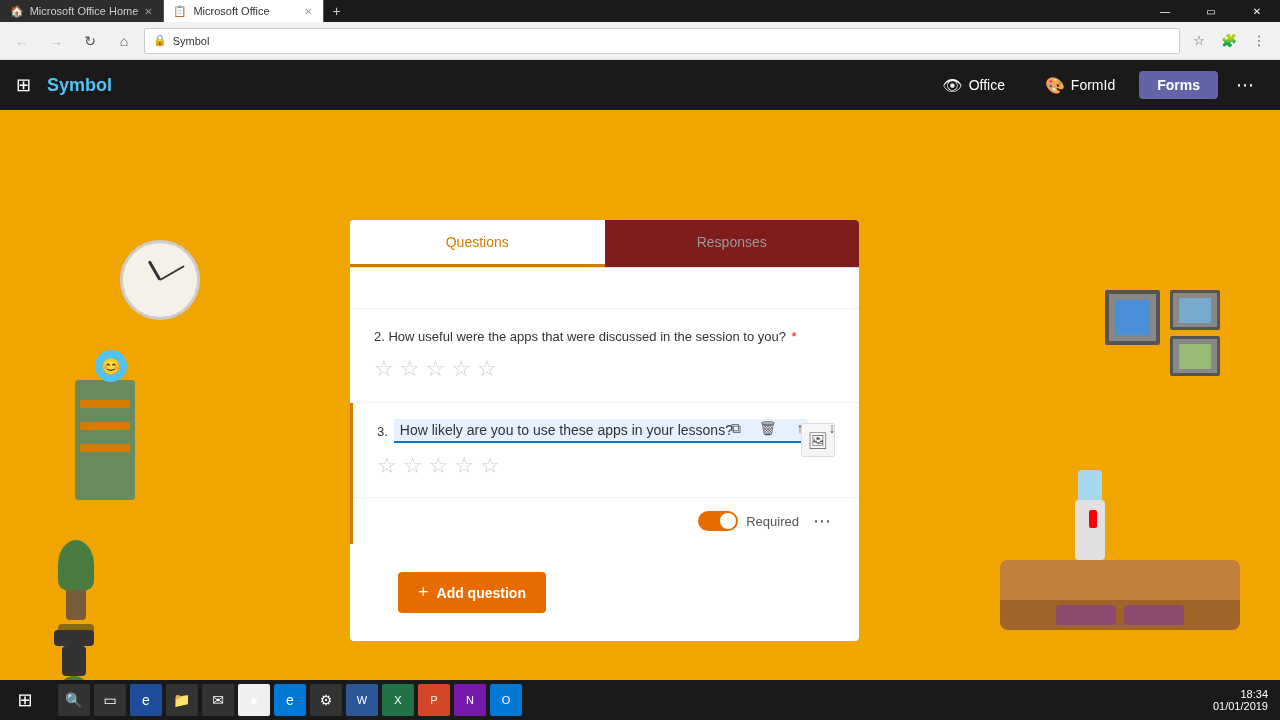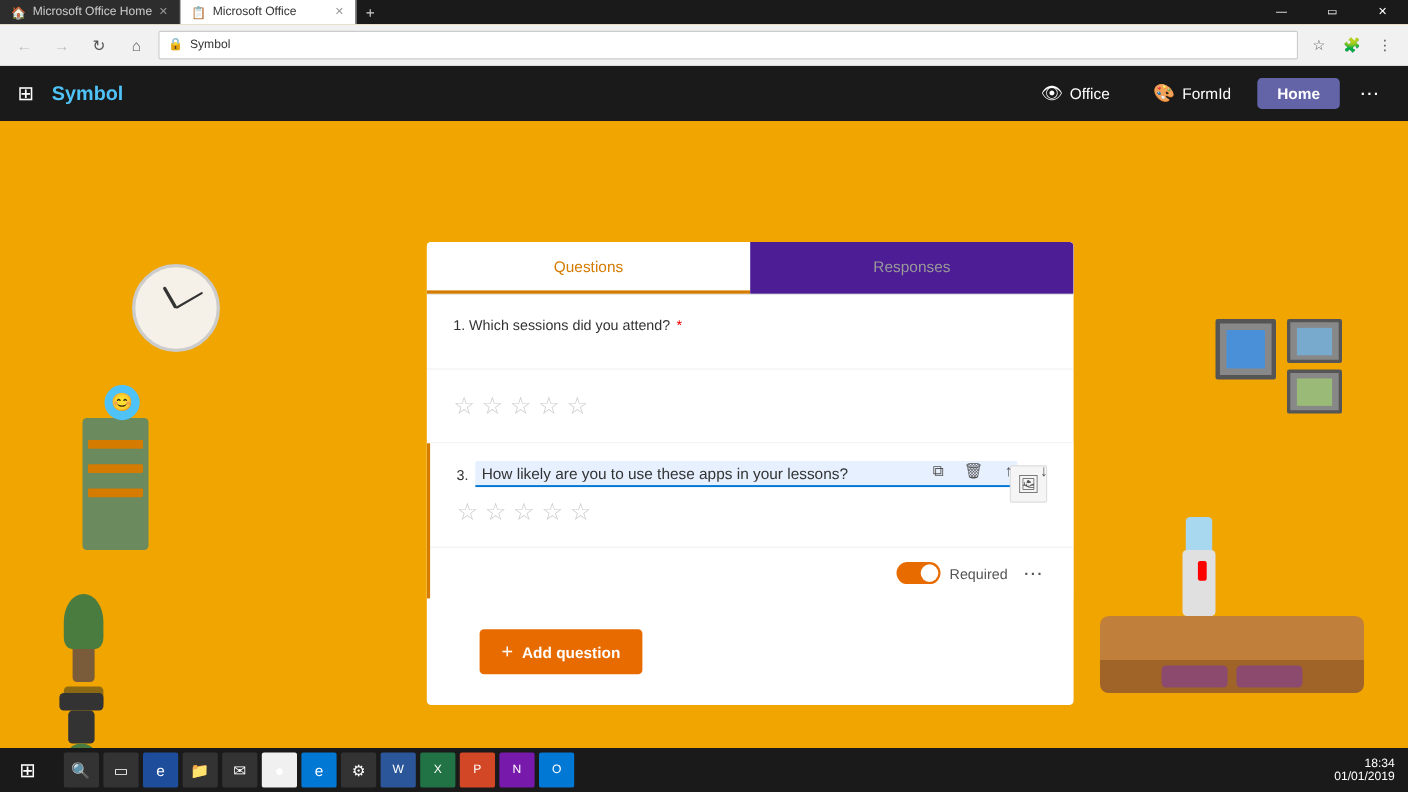--- a/index.html
+++ b/index.html
@@ -46,28 +46,28 @@
     
     .bg-decoration { position: absolute; top: 110px; left: 0; width: 1280px; height: 570px; background: #f0a500; overflow: hidden; }
 
     
     .clock-decoration { position: absolute; left: 120px; top: 130px; width: 80px; height: 80px; }
     .clock-face { width: 80px; height: 80px; border-radius: 50%; background: #f5f0e8; border: 3px solid #ccc; position: relative; display: flex; align-items: center; justify-content: center; }
     .clock-hour { position: absolute; width: 3px; height: 22px; background: #333; bottom: 50%; left: 50%; transform-origin: bottom center; transform: translateX(-50%) rotate(-30deg); border-radius: 2px; }
     .clock-min { position: absolute; width: 2px; height: 28px; background: #333; bottom: 50%; left: 50%; transform-origin: bottom center; transform: translateX(-50%) rotate(60deg); border-radius: 2px; }
 
     
-    .main-content { position: absolute; top: 110px; left: 350px; width: 588px; bottom: 50px; margin-left: 38px; }
+    .main-content { position: absolute; top: 110px; left: 350px; width: 509px; bottom: 50px; }
     .form-container { background: white; border-radius: 4px; overflow: hidden; }
 
     
     .form-tabs { display: flex; border-bottom: 1px solid #e0e0e0; background: white; }
     .form-tab { flex: 1; padding: 14px 20px; text-align: center; font-size: 14px; cursor: pointer; border-bottom: 3px solid transparent; color: #666; }
     .form-tab.active { color: #d47b00; border-bottom: 3px solid #d47b00; font-weight: 500; }
-    .form-tab.inactive { color: #999; background: #4c1d95; }
+    .form-tab.inactive { color: #999; background: #7f1d1d; }
     .question-block { padding: 20px 24px; border-bottom: 1px solid #f0f0f0; }
     .question-label { font-size: 13px; color: #333; margin-bottom: 12px; }
     .question-label .req { color: #e00; margin-left: 2px; }
 
     .date-input { width: 100%; height: 34px; border: 1px solid #ccc; border-radius: 2px; padding: 0 10px; font-size: 13px; color: #999; display: flex; align-items: center; justify-content: space-between; cursor: pointer; }
     .date-input-text { font-size: 13px; color: #999; }
     .date-input-icon { color: #555; }
 
     
     .stars-container { display: flex; gap: 6px; }
@@ -144,21 +144,21 @@
   <div class="app-header-right">
     <button class="header-btn">
       <span class="icon">👁</span>
       <span>Office</span>
     </button>
     <button class="header-btn">
       <span class="icon">🎨</span>
       <span>FormId</span>
     </button>
     <button class="share-btn">
-      <span>Home</span>
+      <span>Forms</span>
     </button>
     <span class="header-more">⋯</span>
   </div>
 </div>
 
 <div class="saved-text">
   <span>Saved</span>
 </div>
 
 <div class="bg-decoration">
@@ -227,28 +227,28 @@
           <span>Questions</span>
         </div>
         <div class="form-tab inactive">
           <span>Responses</span>
         </div>
       </div>
 
       <div class="scroll-area">
 
         <div class="question-block">
+        </div>
+
+        <div class="question-block">
           <div class="question-label">
-            <span>1.</span>
-            <span>Which sessions did you attend?</span>
+            <span>2.</span>
+            <span>How useful were the apps that were discussed in the session to you?</span>
             <span class="req">*</span>
           </div>
-        </div>
-
-        <div class="question-block">
           <div class="stars-container">
             <span class="star">☆</span>
             <span class="star">☆</span>
             <span class="star">☆</span>
             <span class="star">☆</span>
             <span class="star">☆</span>
           </div>
         </div>
 
         <div style="position:relative; padding: 0; background:#fff; border-left:3px solid #d47b00;">

